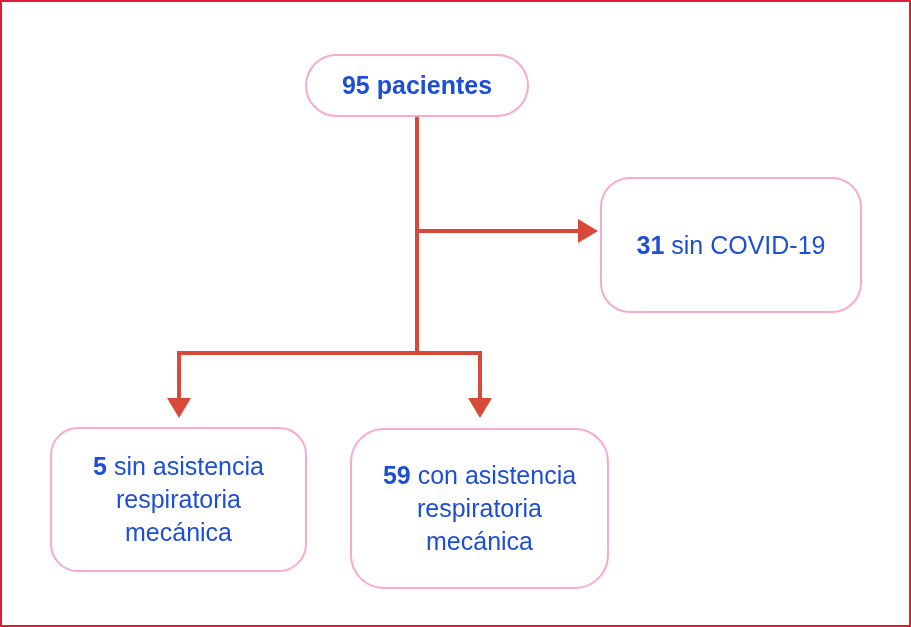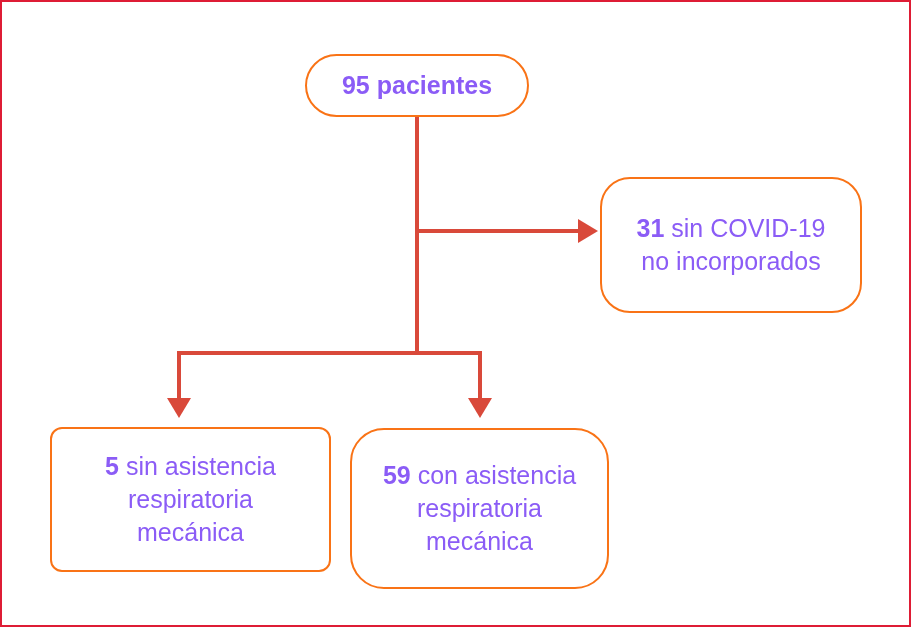--- a/index.html
+++ b/index.html
@@ -14,44 +14,44 @@
     box-sizing: border-box;
     border: 2px solid #de1c35;
     background: #ffffff;
     font-family: "Liberation Sans", sans-serif;
     color: #231f20;
     overflow: hidden;
   }
   .node {
     position: absolute;
     box-sizing: border-box;
-    border: 2px solid #f97316;
+    border: 2px solid #f9a8d4;
     background: #ffffff;
     display: flex;
     flex-direction: column;
     justify-content: center;
     align-items: center;
     text-align: center;
     font-size: 25px;
     line-height: 33px;
-    color: #8b5cf6;
+    color: #1d4ed8;
   }
   .node .num { font-weight: 700; }
   .node-total {
     left: 303px; top: 52px; width: 224px; height: 63px;
     border-radius: 32px;
     font-weight: 700;
   }
   .node-excluded {
     left: 598px; top: 175px; width: 262px; height: 136px;
     border-radius: 30px;
   }
   .node-without {
-    left: 48px; top: 425px; width: 281px; height: 145px;
-    border-radius: 12px;
+    left: 48px; top: 425px; width: 257px; height: 145px;
+    border-radius: 28px;
   }
   .node-with {
     left: 348px; top: 426px; width: 259px; height: 161px;
     border-radius: 34px;
   }
   .conn {
     position: absolute;
     background: #d9493a;
   }
   .stem         { left: 413px; top: 114px; width: 4px;   height: 239px; }
@@ -90,21 +90,20 @@
   <div class="arrow-down left"></div>
   <div class="conn drop-right"></div>
   <div class="arrow-down right"></div>
 
   <div class="node node-total">
     <div><span class="num">95</span><span> pacientes</span></div>
   </div>
 
   <div class="node node-excluded">
     <div><span class="num">31</span><span> sin COVID-19</span></div>
-    <div><span>no incorporados</span></div>
   </div>
 
   <div class="node node-without">
     <div><span class="num">5</span><span> sin asistencia</span></div>
     <div><span>respiratoria</span></div>
     <div><span>mecánica</span></div>
   </div>
 
   <div class="node node-with">
     <div><span class="num">59</span><span> con asistencia</span></div>

